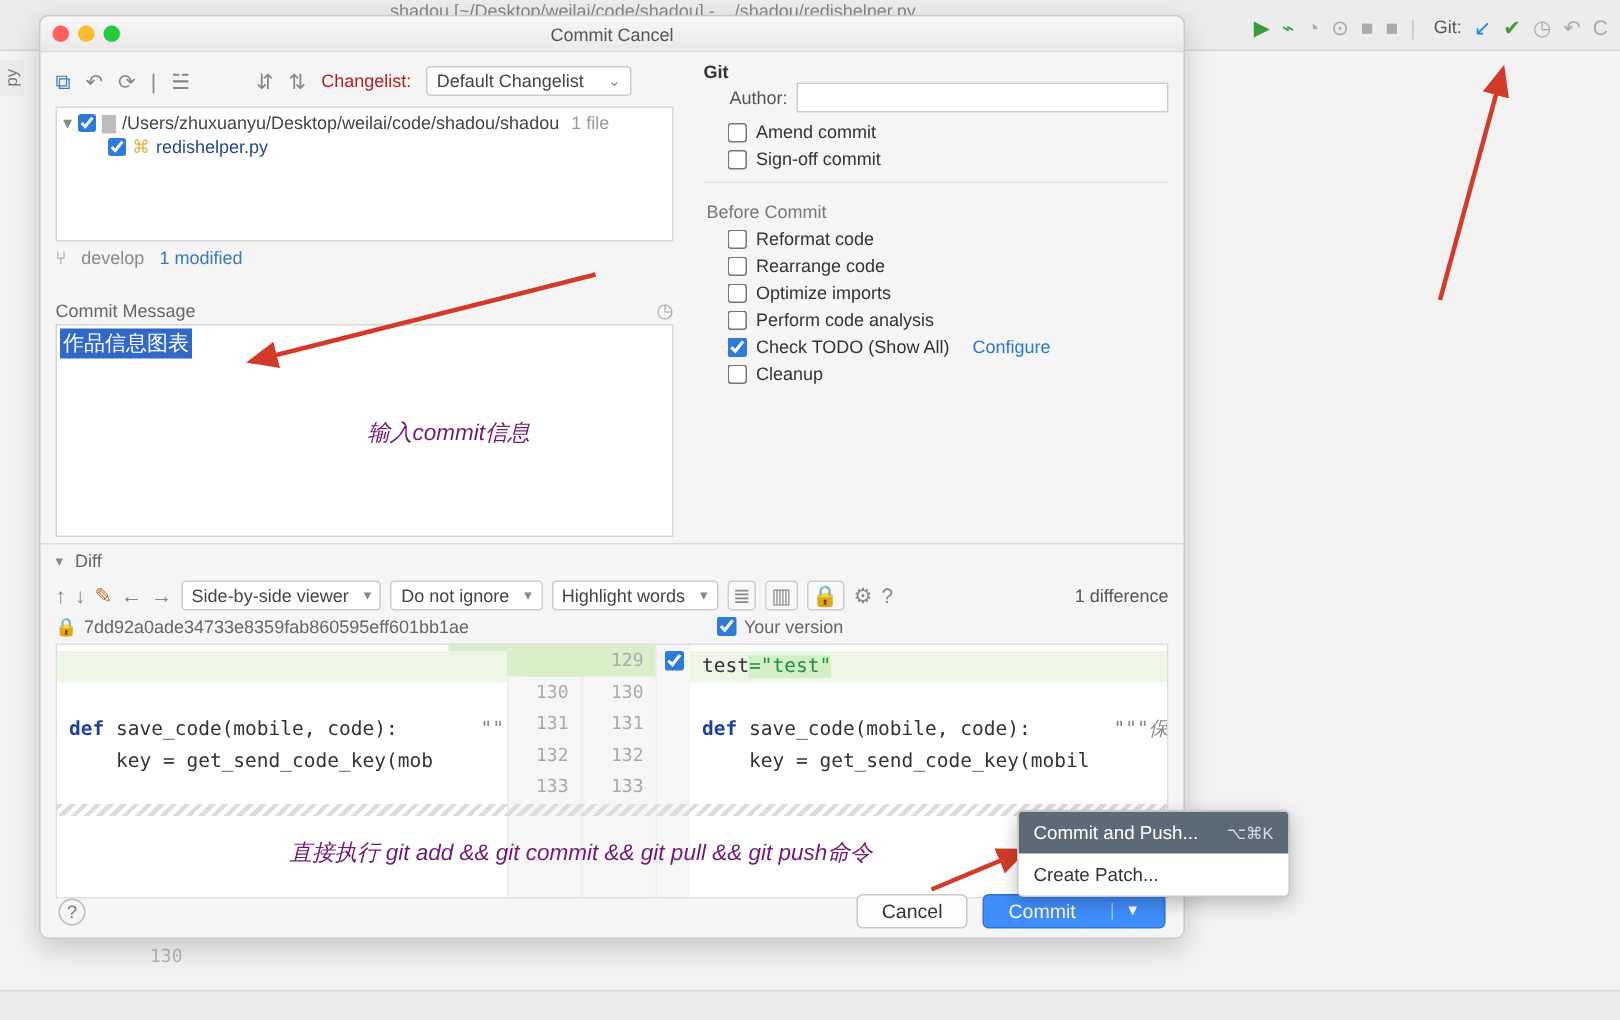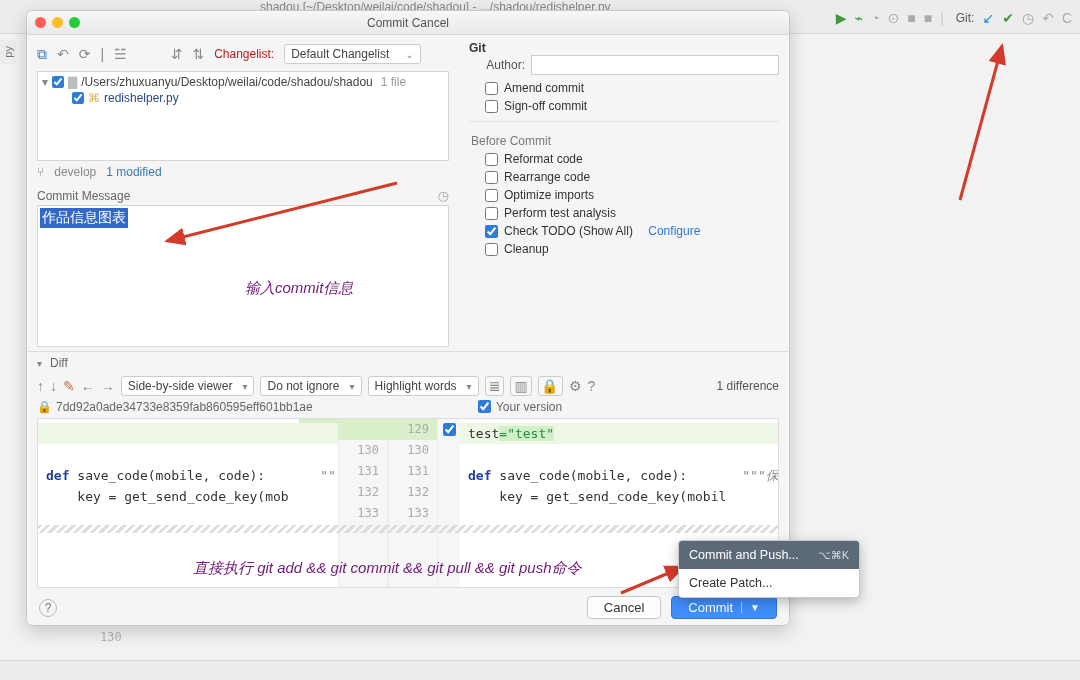--- a/index.html
+++ b/index.html
@@ -121,21 +121,21 @@
   .tree-row { display:flex; align-items:center; gap:4px; padding:1px 2px; }
   .tree-row.indent { padding-left:32px; }
   .chk { width:12px; height:12px; accent-color:#2f7bd8; }
   .folder-icon { color:#bdbdbd; }
   .file-icon { color:#e2b245; }
   .filecount { color:#999; margin-left:4px; }
 
   .branch-row { margin-top:4px; display:flex; align-items:center; gap:10px; color:#888;}
   .branch-link { color:#3a79b8; }
 
-  .msg-label { margin-top:9px; color:#666; display:flex; justify-content:space-between; align-items:center;}
+  .msg-label { margin-top:20px; color:#666; display:flex; justify-content:space-between; align-items:center;}
   .clock { color:#aaa; font-size:13px; }
   .commit-msg {
     border:1px solid #d5d5d5; background:#fff; height:142px; margin-top:2px;
     font-size:14px; overflow:hidden;
   }
   .msg-selected {
     display:inline-block; background:#3268c8; color:#fff; padding:1px 2px; margin:2px;
   }
   .field-row { display:flex; align-items:center; gap:6px; margin-bottom:6px; }
   .field-row label { width:56px; text-align:right; color:#555; }
@@ -203,21 +203,21 @@
   .dialog-footer {
     position:absolute; bottom:6px; right:12px;
     display:flex; gap:10px; align-items:center;justify-content:center;
   }
   .btn {
     border:1px solid #c8c8c8; background:#fdfdfd; padding:3px 16px; border-radius:4px;
     font-size:13px; color:#333;
   }
   .btn.primary {
     background:#3f8efc; border-color:#2f74d6; color:#fff;
-    display:inline-flex; align-items:center; gap:8px;
+    display:inline-flex; align-items:center; gap:24px;
   }
   .btn.primary .split { border-left:1px solid rgba(255,255,255,0.5); padding-left:8px; font-size:10px;}
   .help-q {
     position:absolute; left:12px; bottom:8px;
     width:18px; height:18px; border:1px solid #bbb; border-radius:50%;
     display:flex; align-items:center; justify-content:center; color:#777; font-size:12px;
   }
 
   .dropdown-menu {
     position:absolute;
@@ -355,21 +355,21 @@
       <div class="check-row">
           <input type="checkbox" style="">
           <span>Rearrange code</span>
         </div>
       <div class="check-row">
           <input type="checkbox" style="">
           <span>Optimize imports</span>
         </div>
       <div class="check-row">
           <input type="checkbox" style="">
-          <span>Perform test analysis</span>
+          <span>Perform code analysis</span>
         </div>
       <div class="check-row"><input type="checkbox" checked="" style=""><span>Check TODO (Show All)</span>&nbsp;<span class="configure">Configure</span></div>
       <div class="check-row">
           <input type="checkbox" style="">
           <span>Cleanup</span>
         </div>
     </div>
   </div>
 
   <div class="diff-header">

